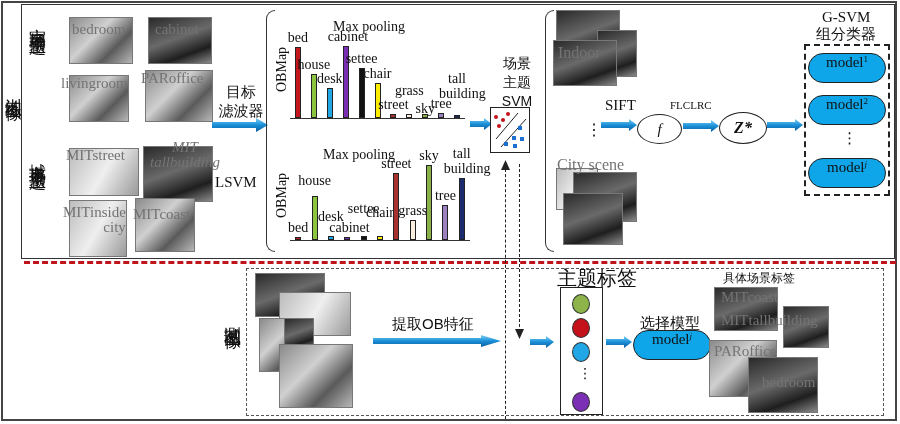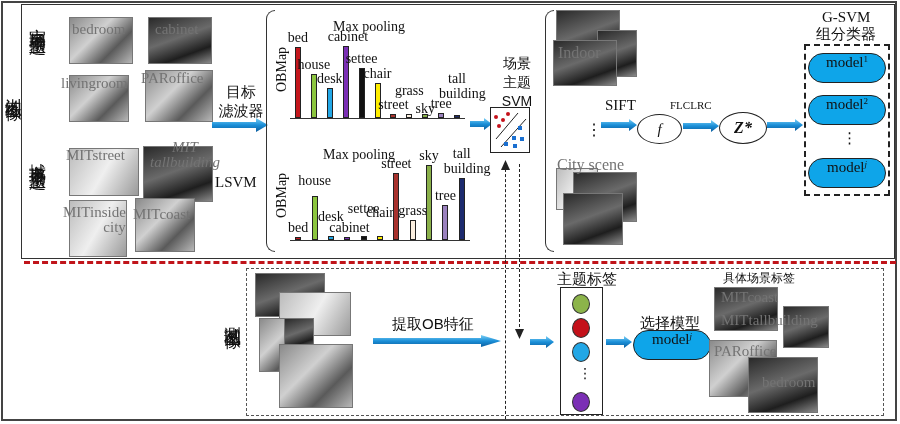--- a/index.html
+++ b/index.html
@@ -217,21 +217,21 @@
 <div class="abs photo dark" style="left:284px;top:318px;width:28px;height:30px;"></div>
 <div class="abs photo" style="left:279px;top:344px;width:72px;height:62px;"></div>
 <div class="abs cn" style="left:392px;top:314px;font-size:15px;">提取OB特征</div>
 <svg class="abs" style="left:373px;top:335px;" width="128" height="12">
     <polygon points="0,3 108,3 108,0 128,6 108,12 108,9 0,9" fill="url(#ag)"></polygon>
   </svg>
 <svg class="abs" style="left:530px;top:336px;" width="24" height="12">
     <polygon points="0,3 16,3 16,0 24,6 16,12 16,9 0,9" fill="url(#ag)"></polygon>
   </svg>
 
-<div class="abs cn" style="left:557px;top:269px;font-size:15px;">主题标签</div>
+<div class="abs cn" style="left:557px;top:269px;font-size:20px;">主题标签</div>
 <div class="abs" style="left:560px;top:287px;width:43px;height:128px;border:1.5px solid #222;box-sizing:border-box;"></div>
 <div class="abs circle" id="tc0" style="left: 572px; top: 294px; background: rgb(140, 180, 74);"></div>
 <div class="abs circle" id="tc1" style="left: 572px; top: 318px; background: rgb(196, 17, 26);"></div>
 <div class="abs circle" id="tc2" style="left: 572px; top: 342px; background: rgb(34, 167, 230);"></div>
 <div class="abs lbl" style="left:578px;top:366px;font-size:14px;">⋮</div>
 <div class="abs circle" id="tc3" style="left: 572px; top: 392px; background: rgb(123, 47, 181);"></div>
 
 <svg class="abs" style="left:606px;top:336px;" width="26" height="12">
     <polygon points="0,3 18,3 18,0 26,6 18,12 18,9 0,9" fill="url(#ag)"></polygon>
   </svg>

